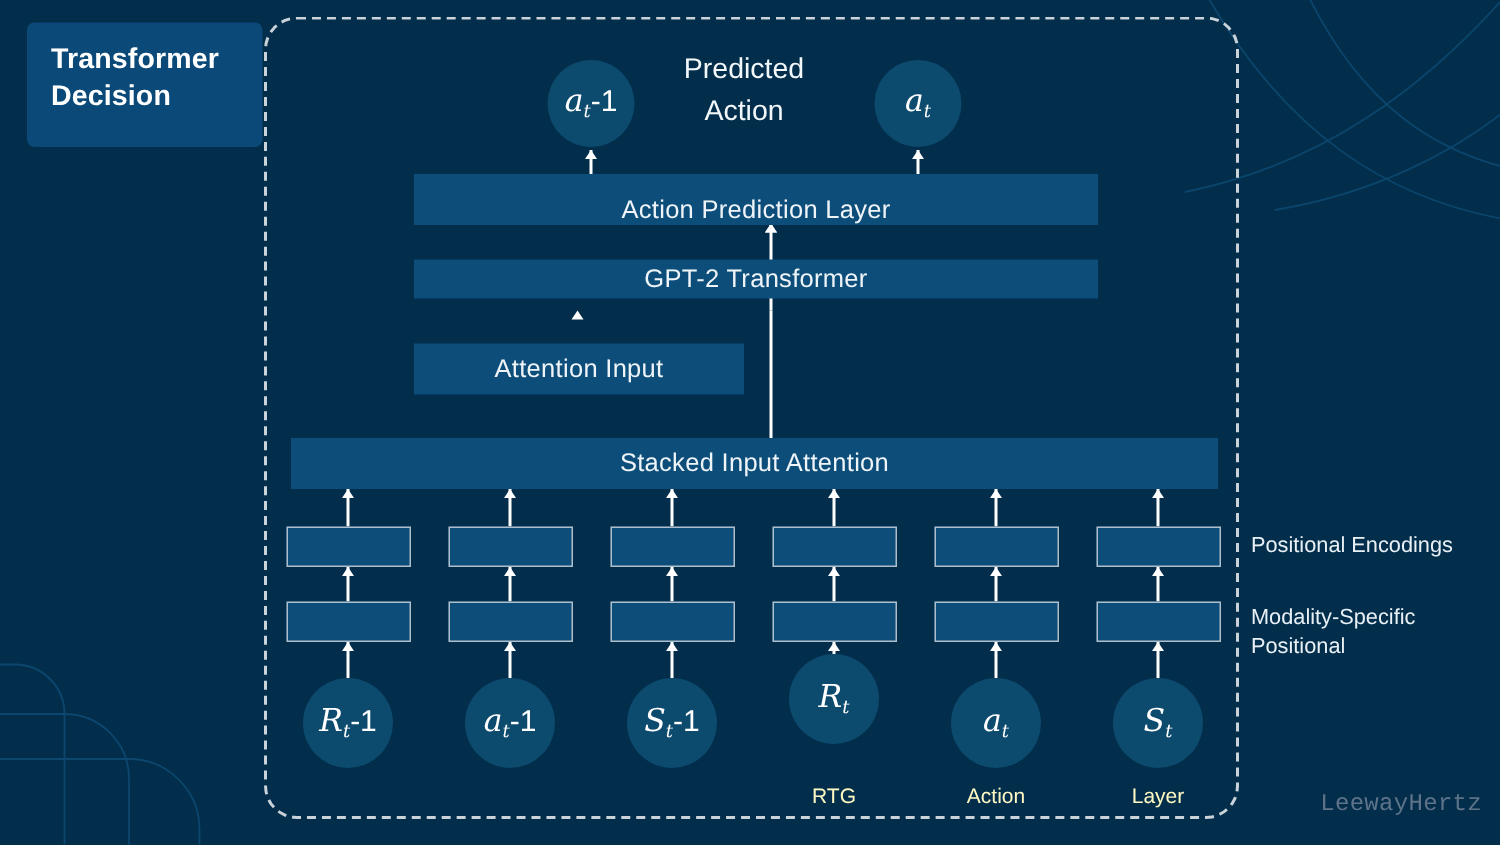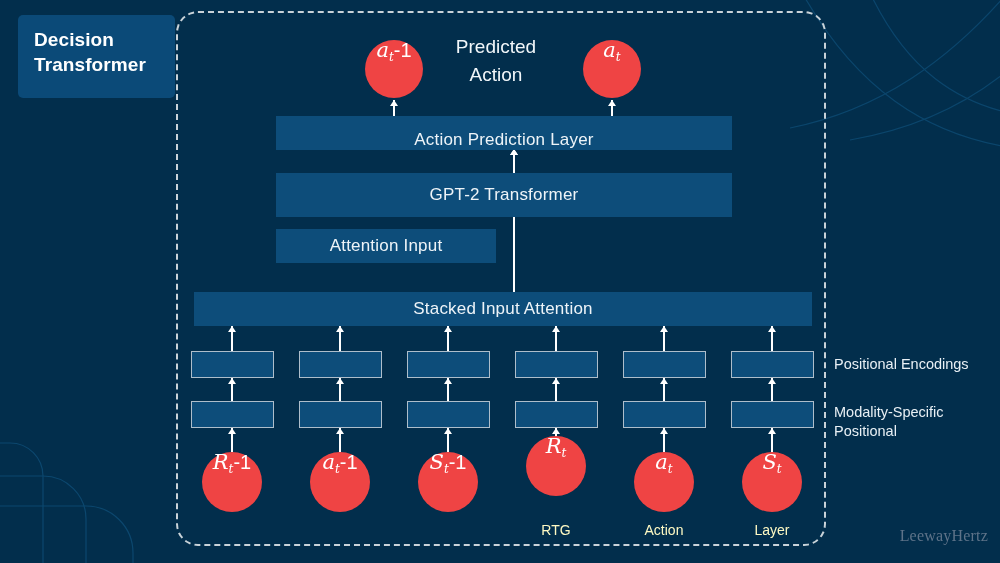--- a/index.html
+++ b/index.html
@@ -38,22 +38,22 @@
 
   
   .ebox{
     position:absolute;background:#0d4d7a;
     border:1.5px solid #aebecb;box-sizing:border-box;
     z-index:5;
   }
 
   
   .circ{
-    position:absolute;border-radius:50%;background:#ef4444;
-    display:flex;justify-content:center;
+    position:absolute;border-radius:50%;background:#0c4a6e;
+    display:flex;align-items:center;justify-content:center;
     z-index:6;color:#ffffff;
   }
   .circ .math{font-family:"DejaVu Serif", serif;font-style:italic;font-size:21px;white-space:nowrap;line-height:1;}
   .circ .math .sub{font-size:12px;vertical-align:-0.35em;font-style:italic;}
   .circ .math .minus{font-style:normal;font-family:"Liberation Sans",sans-serif;font-size:20px;}
 
   .caption{
     position:absolute;font-size:14px;color:#fef9c3;text-align:center;
     z-index:6;
   }
@@ -73,21 +73,21 @@
 
   
   .pred-label{
     position:absolute;left:430px;top:33px;width:132px;
     text-align:center;font-size:19px;line-height:28px;color:#f2f7fa;
   }
 
   
   .watermark{
     position:absolute;right:12px;bottom:18px;
-    font-family:Liberation Serif, serif;font-size:16px;color:#5e7389;letter-spacing:.2px;
+    font-family:Liberation Mono, monospace;font-size:16px;color:#5e7389;letter-spacing:.2px;
   }
 </style>
 </head>
 <body>
 
 <div id="stage">
 
   <svg class="bg-deco" viewBox="0 0 1000 563">
     <g fill="none" stroke="#0d4a72" stroke-width="1.2" opacity="0.85">
       <path d="M860 -30 C 900 70, 960 110, 1040 118"></path>
@@ -98,34 +98,34 @@
     <g fill="none" stroke="#0d4a72" stroke-width="1.2" opacity="0.9">
       <path d="M-20 443 L 10 443 A 33 33 0 0 1 43 476 L 43 580"></path>
       <path d="M-20 476 L 43 476 A 43 43 0 0 1 86 519 L 86 580"></path>
       <path d="M-20 506 L 86 506 A 47 47 0 0 1 133 553 L 133 580"></path>
     </g>
   </svg>
 
   <div class="dashed-box"></div>
 
   <div class="title-badge">
+    <div class="t-line">Transformer</div>
     <div class="t-line">Decision</div>
-    <div class="t-line">Transformer</div>
   </div>
 
   <div class="pred-label">
     <div>Predicted</div>
     <div>Action</div>
   </div>
 
   <div id="dyn">
       <div class="bar" style="left:276px;top:116px;width:456px;height:34px;align-items:flex-end;">
         <span>Action Prediction Layer</span>
       </div>
-      <div class="bar" style="left:276px;top:173px;width:456px;height:44px;">
+      <div class="bar" style="left:276px;top:173px;width:456px;height:26px;">
         <span>GPT-2 Transformer</span>
       </div>
       <div class="bar" style="left:276px;top:229px;width:220px;height:34px;">
         <span>Attention Input</span>
       </div>
       <div class="bar" style="left:194px;top:292px;width:618px;height:34px;">
         <span>Stacked Input Attention</span>
       </div>
       <div class="circ" style="left:365px;top:40px;width:58px;height:58px;">
         <span class="math">a<span class="sub">t</span><span class="minus">-1</span></span>

